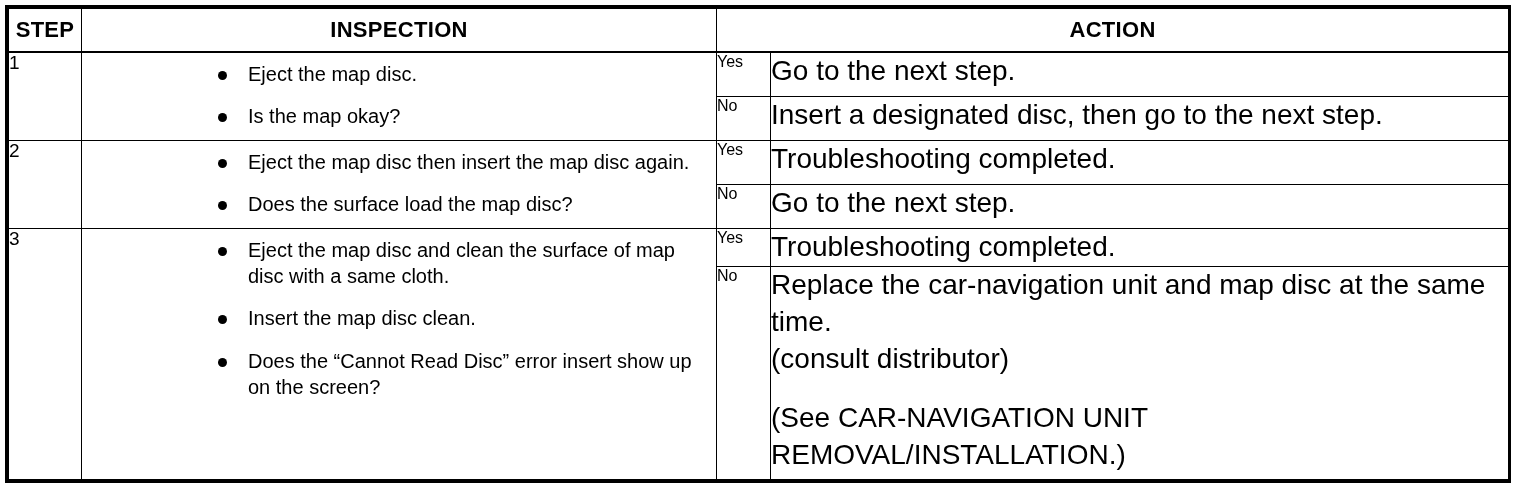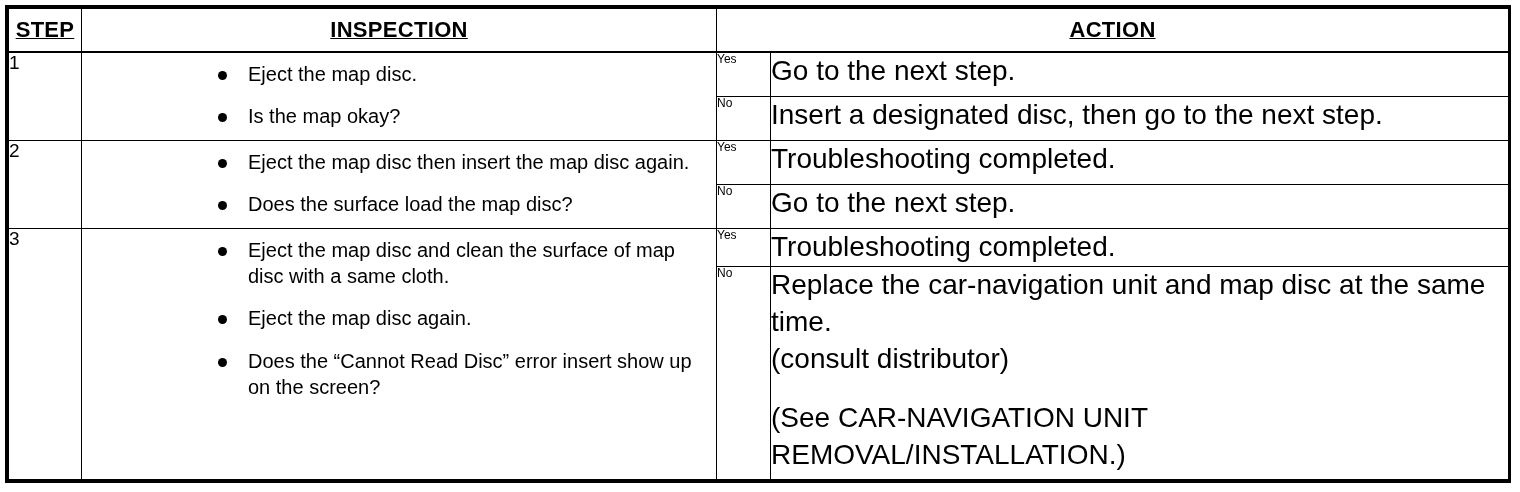--- a/index.html
+++ b/index.html
@@ -52,21 +52,20 @@
   col.c-insp   { width: 635px; }
   col.c-yn     { width: 54px;  }
   col.c-action { width: 738px; }
 
   
   tr.header-row td {
     height: 42px;
     border-bottom-width: 2px;
     text-align: center;
     vertical-align: middle;
-    text-decoration: underline;
   }
   .hdr-text {
     font-size: 22px;
     font-weight: bold;
     letter-spacing: 0.3px;
     line-height: 1;
   }
   td.hdr-step {
     text-align: left;
     padding-left: 7px;
@@ -104,21 +103,21 @@
     left: 128px;
     top: 10px;
     width: 9px;
     height: 9px;
     background: #000000;
     border-radius: 50%;
   }
 
   
   td.yn-cell {
-    font-size: 12px;
+    font-size: 16px;
     line-height: 1.1;
     padding: 7px 0 4px 5px;
     white-space: nowrap;
   }
   td.act-cell {
     font-size: 28px;
     line-height: 1.32;
     padding: 7px 8px 4px 9px;
   }
   td.row-start { border-top-width: 2px; }
@@ -204,21 +203,21 @@
           </td>
         </tr>
 
         <tr>
           <td class="step-cell" rowspan="2">
             <span>3</span>
           </td>
           <td class="insp-cell" rowspan="2">
             <ul class="bullets">
               <li>Eject the map disc and clean the surface of map disc with a same cloth.</li>
-              <li>Eject the map disc again.</li>
+              <li>Insert the map disc clean.</li>
               <li>Does the “Cannot Read Disc” error insert show up on the screen?</li>
             </ul>
           </td>
           <td class="yn-cell row-start">
             <span>Yes</span>
           </td>
           <td class="act-cell row-start">
             <span class="act-line">Troubleshooting completed.</span>
           </td>
         </tr>

